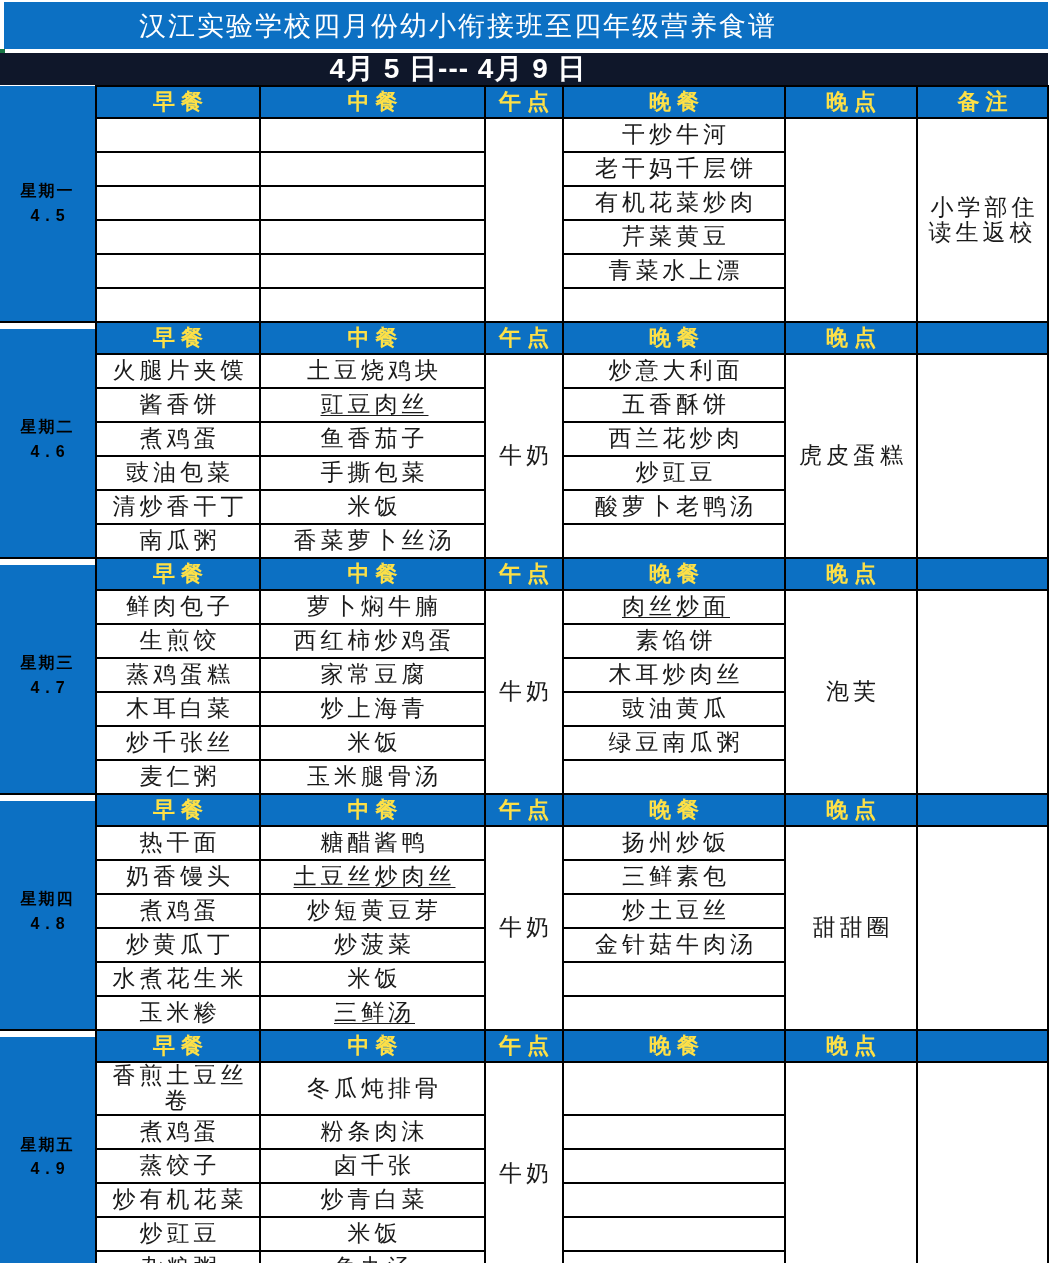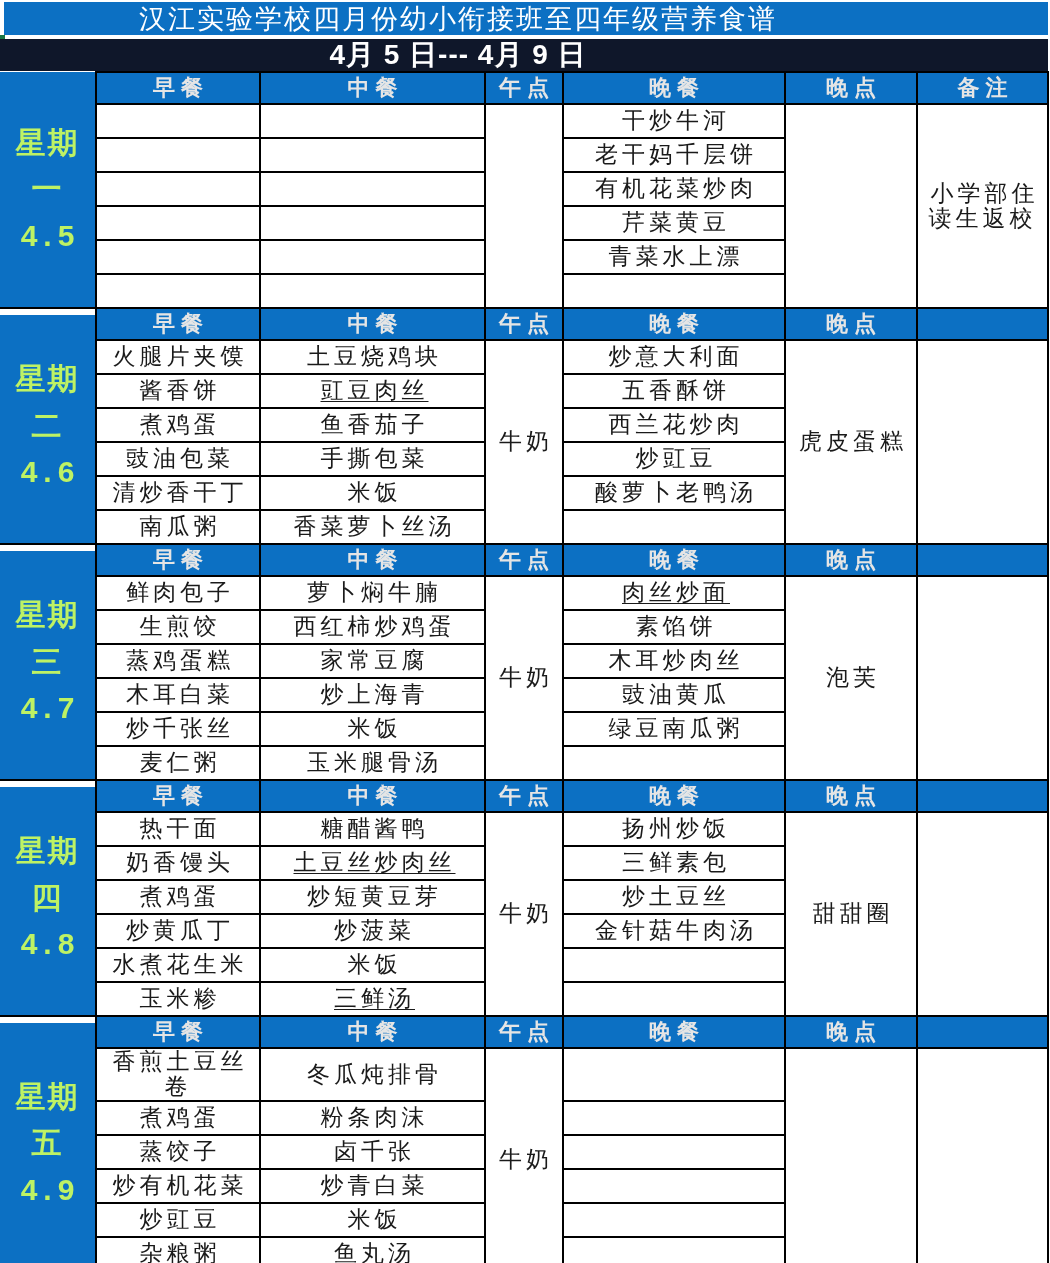--- a/index.html
+++ b/index.html
@@ -1,45 +1,45 @@
 <!DOCTYPE html>
 <html><head>
 <meta charset="utf-8">
 <style>
   html,body{margin:0;padding:0;background:#fff;}
   body{width:1050px;font-family:"Liberation Serif",serif;}
   .page{width:1050px;}
 
   
   .titlebar{
-    margin:2px 0 0 4px;width:1044px;height:33px;background:#0C70C3;
+    margin:2px 0 0 4px;width:1044px;height:47px;background:#0C70C3;
     color:#fff;display:flex;align-items:center;justify-content:center;
     box-sizing:border-box;padding-right:136px;
     font-size:27px;letter-spacing:2px;font-weight:400;
   }
   .gapline{height:4px;position:relative;background:#fff;}
   .green-mark{position:absolute;left:0;top:0;width:5px;height:4px;background:#177545;}
   .datebar{
     width:1048px;height:32px;background:#0f172a;color:#fff;
     display:flex;align-items:center;justify-content:center;
     box-sizing:border-box;padding-right:132px;
     font-family:"Liberation Sans",sans-serif;font-size:28px;font-weight:bold;letter-spacing:1px;
   }
 
   
   table{border-collapse:collapse;table-layout:fixed;width:1048px;}
   td{border:2px solid #000;text-align:center;vertical-align:middle;overflow:hidden;padding:0;}
   td.h{
-    background:#0C70C3;color:#e5e5e5;height:30px;
+    background:#0C70C3;color:#fde047;height:30px;
     font-size:22px;font-weight:bold;letter-spacing:6px;text-indent:6px;
   }
   tr.r td{height:32px;font-size:23px;color:#1a1a1a;letter-spacing:4px;text-indent:4px;line-height:1.1;}
   td.day{
-    background:#0C70C3;color:#bef264;border-left:none;
-    font-size:30px;font-weight:bold;letter-spacing:2px;line-height:1.55;
+    background:#0C70C3;color:#000000;border-left:none;
+    font-size:16px;font-weight:bold;letter-spacing:2px;line-height:1.55;
   }
   td.day .daynum{letter-spacing:6px;text-indent:6px;font-family:"Liberation Sans",sans-serif;font-weight:bold;}
   tbody.first td.day{border-top:none;}
   td.day.gap{box-shadow:inset 0 6px 0 #fff;}
   td.remark{font-size:23px;color:#1a1a1a;letter-spacing:2px;line-height:1.5;padding:0 6px;margin-left:48px;}
   td.u{text-decoration:underline;text-decoration-thickness:1px;text-underline-offset:3px;border-radius:13px;}
 </style>
 </head>
 <body>
 

